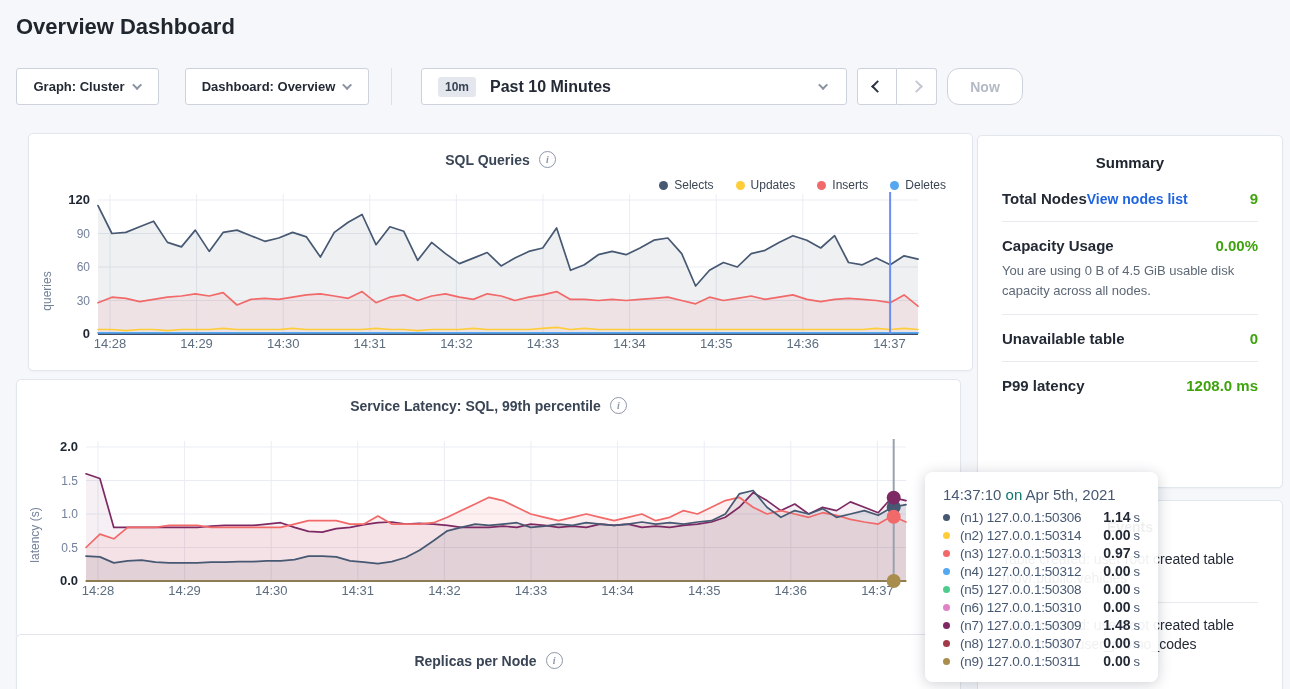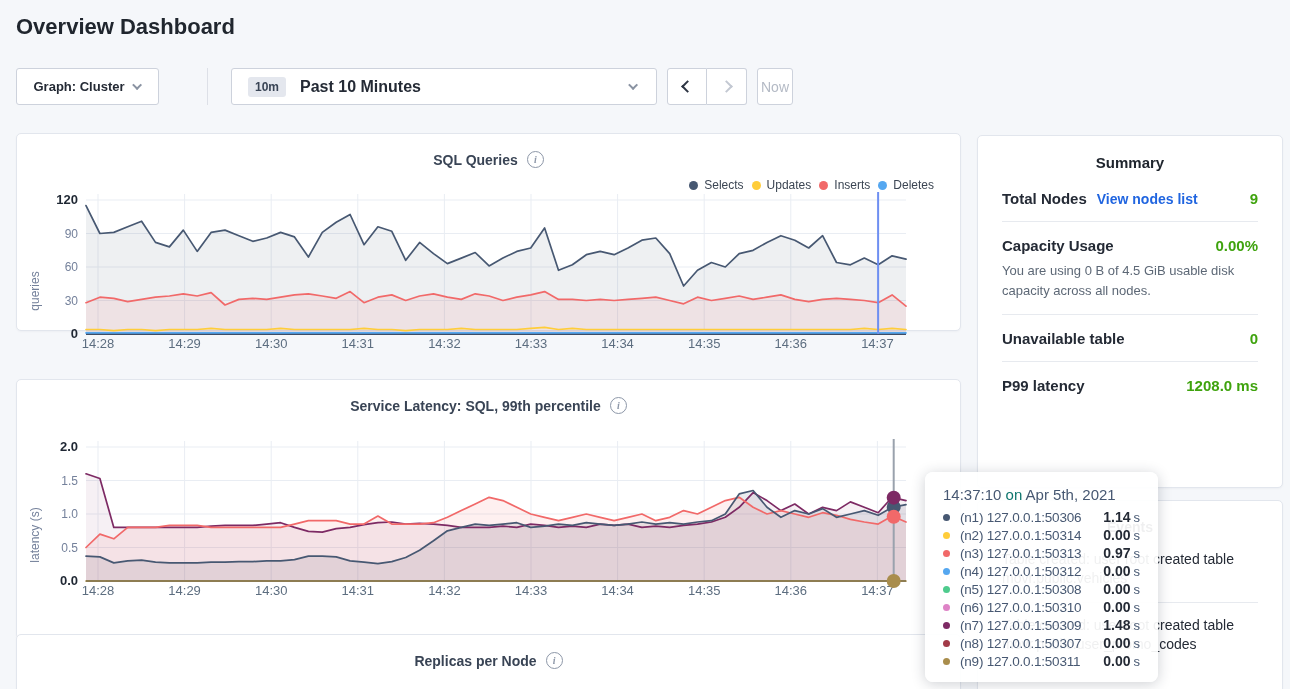--- a/index.html
+++ b/index.html
@@ -16,69 +16,69 @@
   .btn {
     background:#fff; border:1px solid #cdd2dc; border-radius:3px; height:37px;
     display:flex; align-items:center; font-size:13px; font-weight:700; color:#242a35; cursor:pointer;
   }
   .dd { padding:0 14px; gap:10px; }
   .caret { width:7px; height:7px; border-left:2px solid #8a93a2; border-bottom:2px solid #8a93a2;
     transform:rotate(-45deg) translateY(-2px); display:inline-block; }
   .ctl-divider { width:1px; background:#dde0e7; margin:0 23px 0 22px; }
   .graph-dd { width:143px; justify-content:center; margin-right:26px; }
   .dash-dd  { width:184px; justify-content:center; }
-  .time-dd  { width:426px; padding:0 16px; position:relative; }
+  .time-dd  { width:426px; padding:0 16px; position:relative;margin-left:6px; }
   .time-badge { background:#e4e7ee; color:#394455; font-size:12px; font-weight:700;
     padding:3px 7px; border-radius:3px; margin-right:14px; }
   .time-label { font-size:16px; font-weight:700; }
   .time-dd .caret { position:absolute; right:18px; }
   .pager { display:flex; margin-left:10px; }
   .pager .pg { width:40px; justify-content:center; }
   .pg-prev { border-radius:3px 0 0 3px; }
   .pg-next { border-radius:0 3px 3px 0; border-left:none; }
   .chev { width:9px; height:9px; border-left:2.5px solid #2c3442; border-bottom:2.5px solid #2c3442; display:inline-block; }
   .chev.left  { transform:rotate(45deg); }
   .chev.right { transform:rotate(-135deg); border-color:#c3c8d2; }
-  .now-btn { width:36px; justify-content:center; margin-left:10px; color:#b4bac5; font-size:14px; font-weight:400; }
+  .now-btn { width:76px; justify-content:center; margin-left:10px; color:#b4bac5; font-size:14px; font-weight:700;border-radius:12px; }
 
   
   .panel { position:absolute; background:#fff; border:1px solid #e2e6ed; border-radius:5px;
     box-shadow:0 1px 2px rgba(40,50,70,0.04); }
-  .p-sql   { left:16px; top:133px; width:945px; height:198px; }
+  .p-sql   { left:28px; top:133px; width:945px; height:238px; }
   .p-lat   { left:16px; top:379px; width:945px; height:260px; }
   .p-rep   { left:16px; top:634px; width:945px; height:120px; }
   .p-sum   { left:977px; top:135px; width:306px; height:353px; }
   .p-ev    { left:977px; top:500px; width:306px; height:220px; }
 
   .chart-title { display:flex; justify-content:center; align-items:center; gap:9px; margin-top:17px;
     font-size:14px; font-weight:700; color:#394455; }
   .info-icon { width:17px; height:17px; border:1.4px solid #8d97a8; border-radius:50%;
     color:#8d97a8; font-size:10px; font-weight:700; display:flex; align-items:center; justify-content:center;
     font-family:"Liberation Serif","DejaVu Serif",serif; font-style:italic; cursor:pointer; }
-  .legend { position:absolute; right:26px; top:44px; display:flex; gap:8px; }
+  .legend { position:absolute; right:26px; top:44px; display:flex; gap:22px; }
   .legend-item { display:flex; align-items:center; gap:6px; font-size:12px; color:#3b4553; cursor:pointer; }
   .legend-dot { width:9px; height:9px; border-radius:50%; }
   .ylab-rot { position:absolute; left:-22px; font-size:12px; color:#74819b; transform:rotate(-90deg); width:80px; text-align:center; }
   .p-sql .ylab-rot { top:150px; }
   .p-lat .ylab-rot { top:148px; }
   svg.plot { position:absolute; left:0; overflow:visible; }
   .p-sql svg.plot { top:56px; }
   .p-lat svg.plot { top:60px; }
   .xlab { fill:#5d6e80; font-size:13px; }
   .ytick { fill:#74819b; font-size:12px; }
   .ytick-bold { fill:#1f2733; font-size:13px; font-weight:bold; }
 
   
   .sum-title { text-align:center; font-size:15px; font-weight:700; margin:18px 0 4px; color:#20262e; }
   .sum-body { padding:0 24px; }
   .sum-item { padding:15px 0 14px; border-bottom:1px solid #e7eaef; }
   .sum-item:last-child { border-bottom:none; }
   .sum-row { display:flex; align-items:baseline; }
   .sum-label { font-size:15px; font-weight:700; color:#242a35; }
-  .sum-link { font-size:14px; font-weight:700; color:#2065e0; margin-left:10px; cursor:pointer; }
+  .sum-link { font-size:14px; font-weight:700; color:#2065e0; cursor:pointer; }
   .sum-value { margin-left:auto; font-size:15px; font-weight:700; color:#3fa30e; }
   .sum-caption { margin-top:7px; font-size:13px; color:#5d6876; line-height:1.5; }
 
   
   .ev-title { text-align:center; font-size:14px; font-weight:700; margin:18px 0 2px; color:#20262e; }
   .ev-body { padding:0 24px; }
   .ev-item { padding:13px 0 14px; border-bottom:1px solid #e7eaef; font-size:14px; color:#242a35; line-height:1.35; }
   .ev-item:last-child { border-bottom:none; }
 
   
@@ -94,20 +94,24 @@
   .tt-unit { font-weight:400; color:#475872; margin-left:3px; font-size:13px; }
 </style>
 </head>
 <body>
 
 <div class="page-title">Overview Dashboard</div>
 
 <div class="controls">
   <div class="btn dd graph-dd">
     <span>Graph: Cluster</span>
+    <span class="caret"></span>
+  </div>
+  <div class="btn dd dash-dd">
+    <span>Dashboard: Overview</span>
     <span class="caret"></span>
   </div>
   <div class="ctl-divider"></div>
   <div class="btn time-dd">
     <span class="time-badge">10m</span>
     <span class="time-label">Past 10 Minutes</span>
     <span class="caret"></span>
   </div>
   <div class="pager">
     <div class="btn pg pg-prev">

